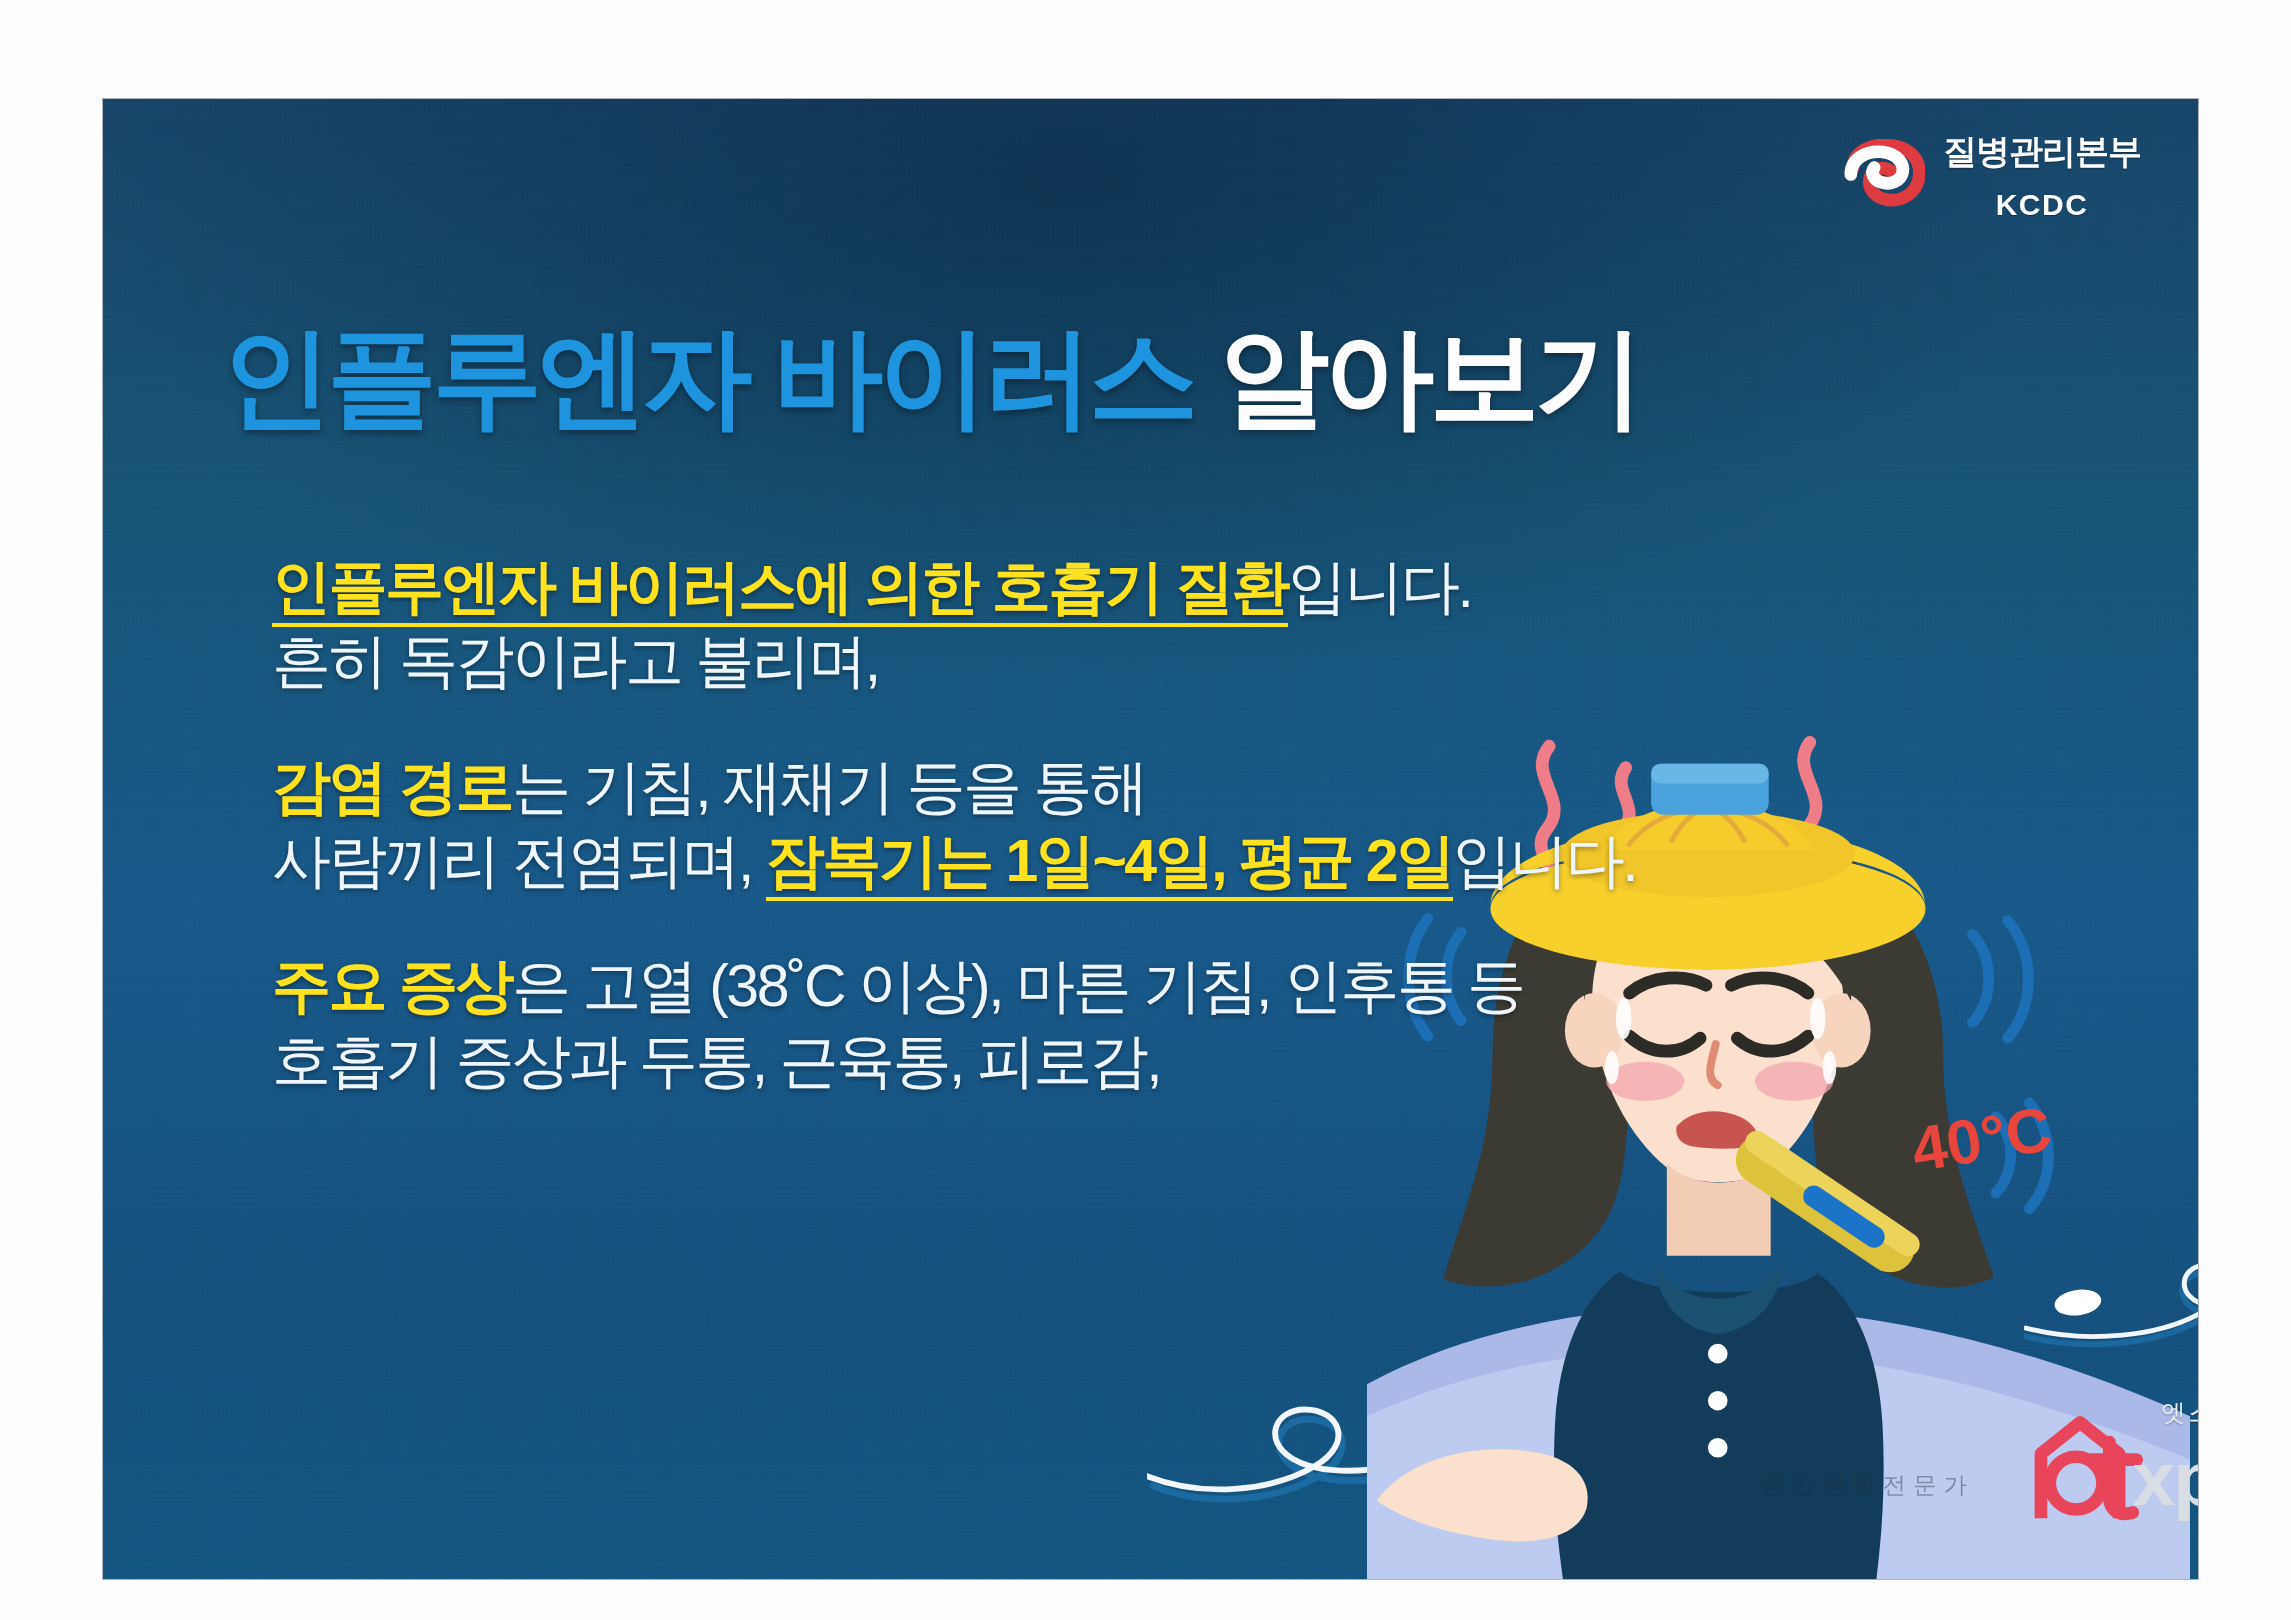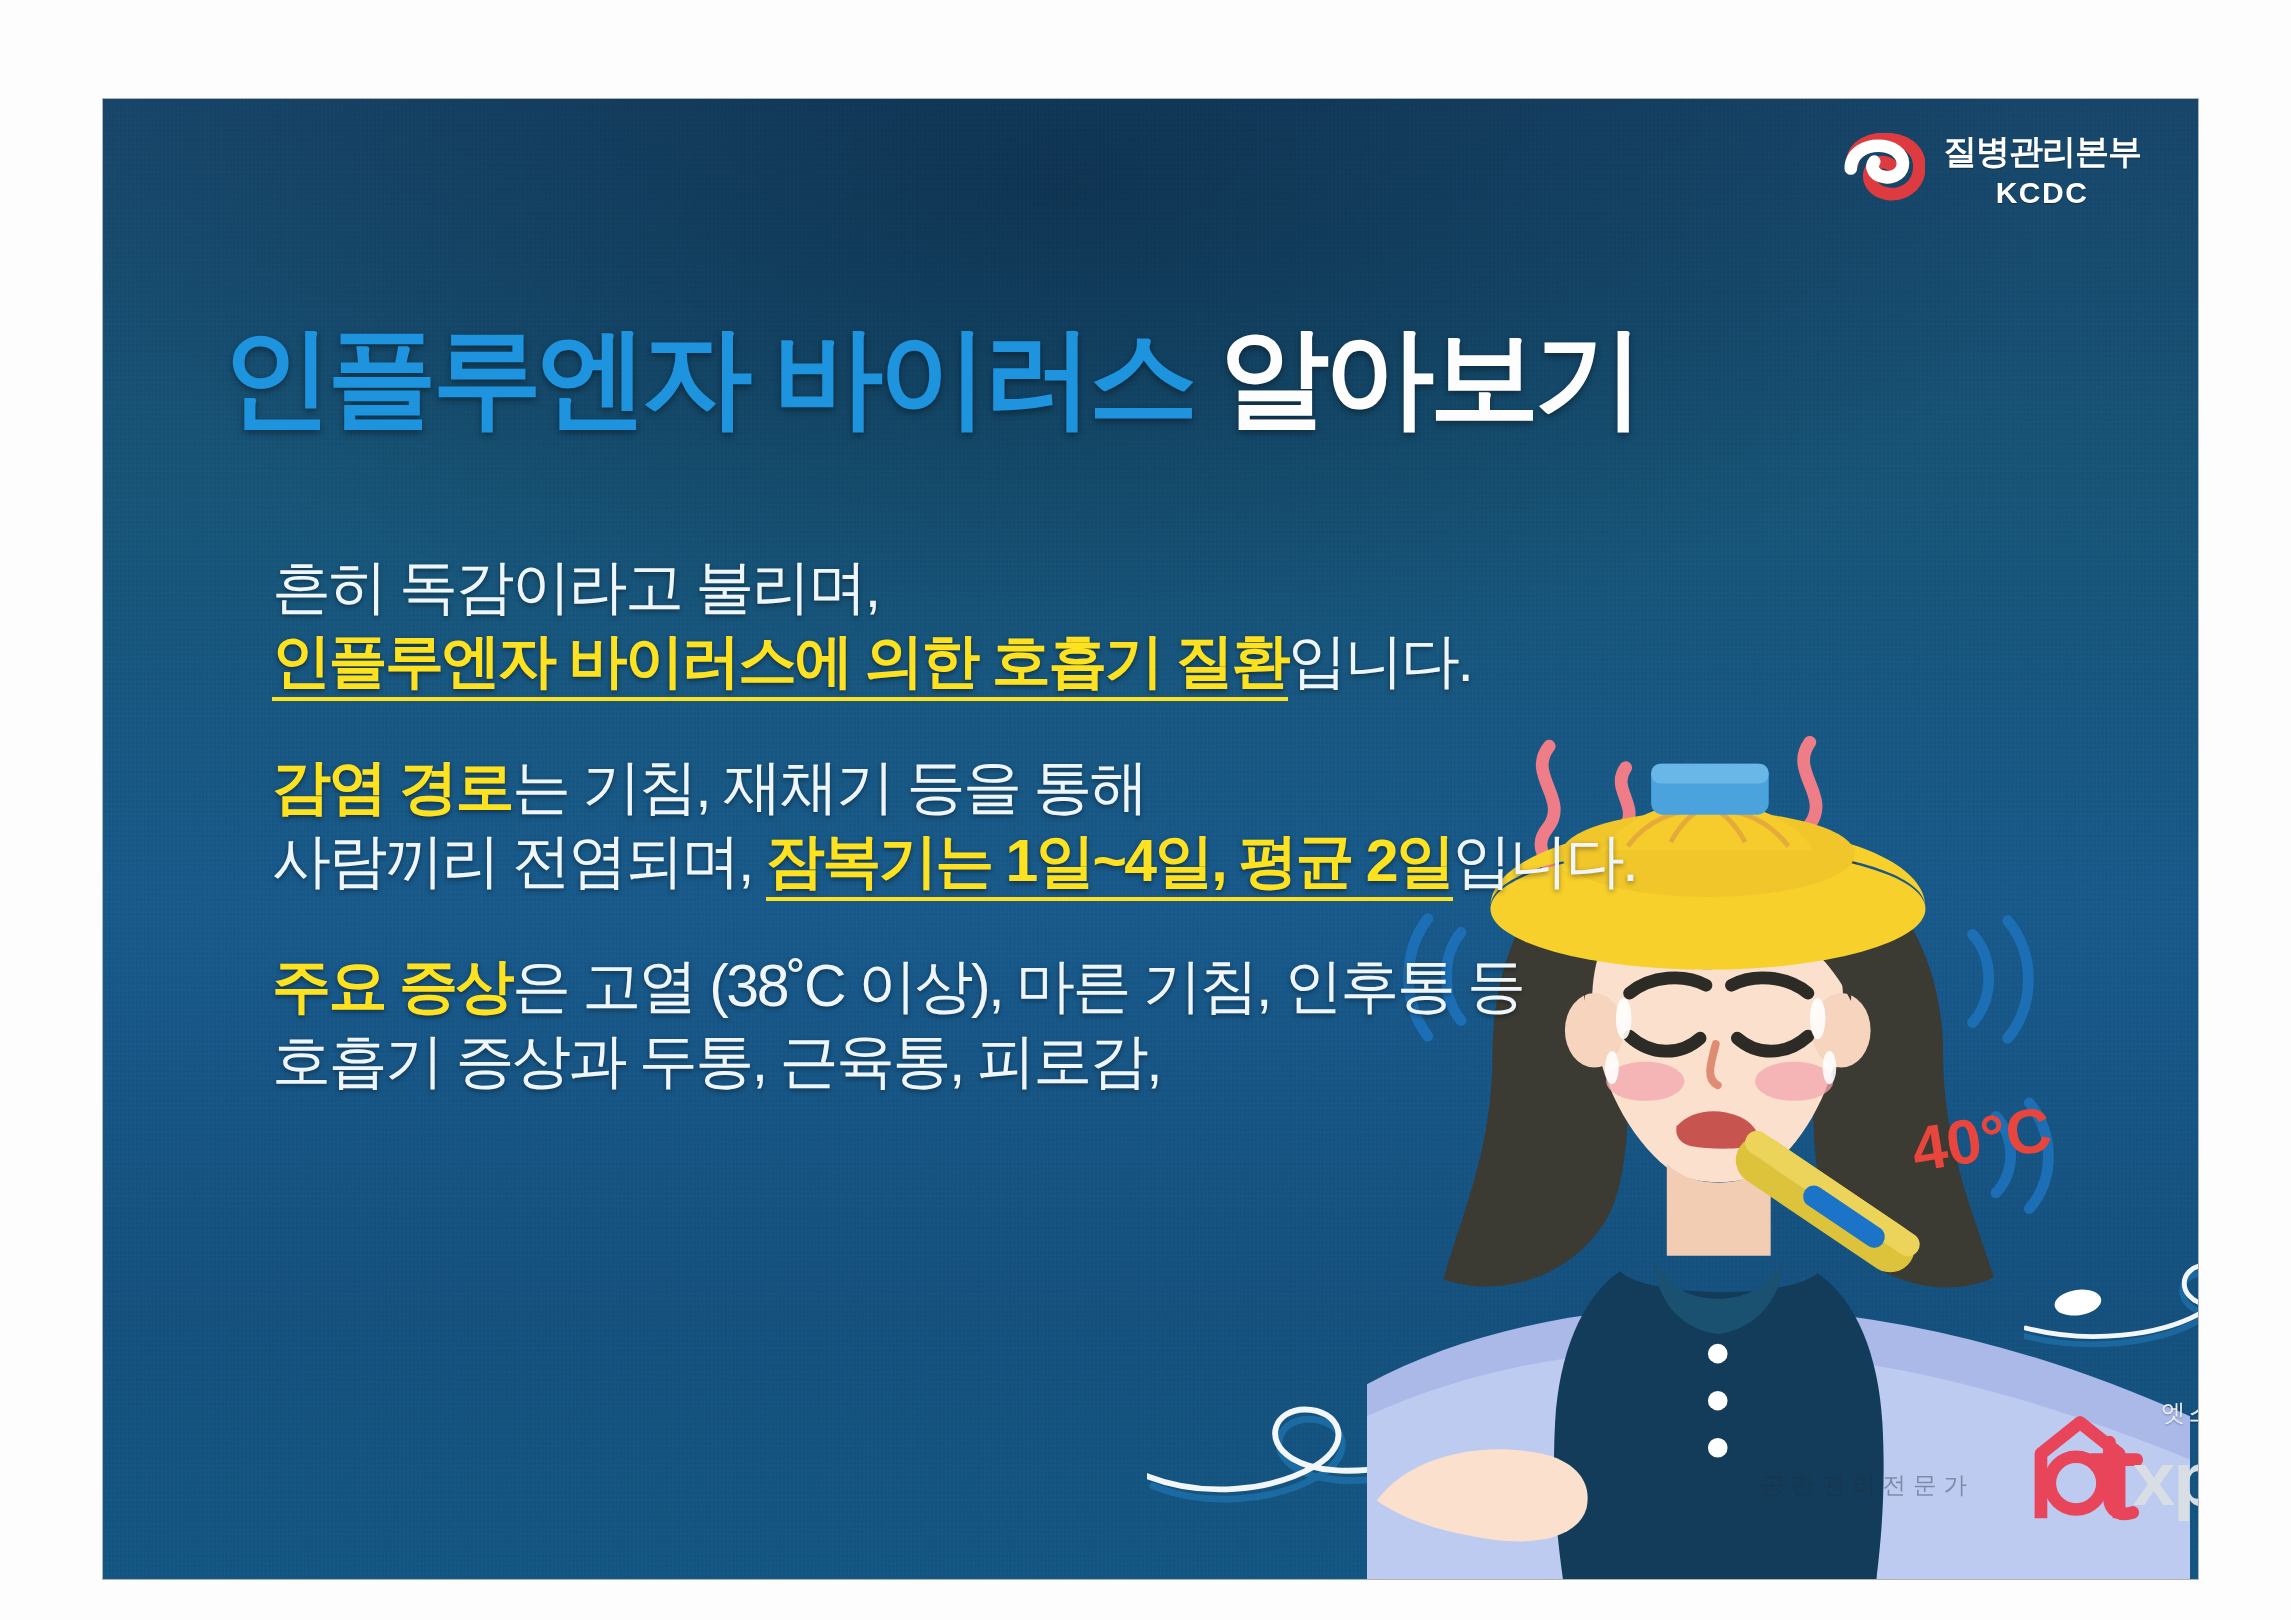--- a/index.html
+++ b/index.html
@@ -70,21 +70,21 @@
     letter-spacing: -1px;
     white-space: nowrap;
     text-shadow: 0 1px 1px rgba(0,0,0,.35);
   }
   #kcdc-name-en {
     display: block;
     color: #ffffff;
     font-size: 30px;
     font-weight: 700;
     letter-spacing: 1.5px;
-    margin-top: 10px;
+    margin-top: 22px;
     text-shadow: 0 1px 1px rgba(0,0,0,.35);
   }
 
   
   #headline {
     position: absolute;
     left: 119px;
     top: 142px;
     font-size: 110px;
     font-weight: 800;
@@ -193,22 +193,22 @@
       <div class="kcdc-texts">
         <span id="kcdc-name-ko">질병관리본부</span>
         <span id="kcdc-name-en">KCDC</span>
       </div>
     </div>
 
     <h1 id="headline"><span class="hl-accent">인플루엔자 바이러스</span><span class="hl-plain"> 알아보기</span></h1>
 
     <div id="body-copy">
         <div class="para">
+          <span class="ln"><span class="hi-ul">인플루엔자 바이러스에 의한 호흡기 질환</span><span>입니다.</span></span>
           <span class="ln"><span>흔히 독감이라고 불리며,</span></span>
-          <span class="ln"><span class="hi-ul">인플루엔자 바이러스에 의한 호흡기 질환</span><span>입니다.</span></span>
         </div>
         <div class="para">
           <span class="ln"><span class="hi">감염 경로</span><span>는 기침, 재채기 등을 통해</span></span>
           <span class="ln"><span>사람끼리 전염되며, </span><span class="hi-ul">잠복기는 1일~4일, 평균 2일</span><span>입니다.</span></span>
         </div>
         <div class="para">
           <span class="ln"><span class="hi">주요 증상</span><span>은 고열 (38˚C 이상), 마른 기침, 인후통 등</span></span>
           <span class="ln"><span>호흡기 증상과 두통, 근육통, 피로감,</span></span>
         </div>
       </div>

